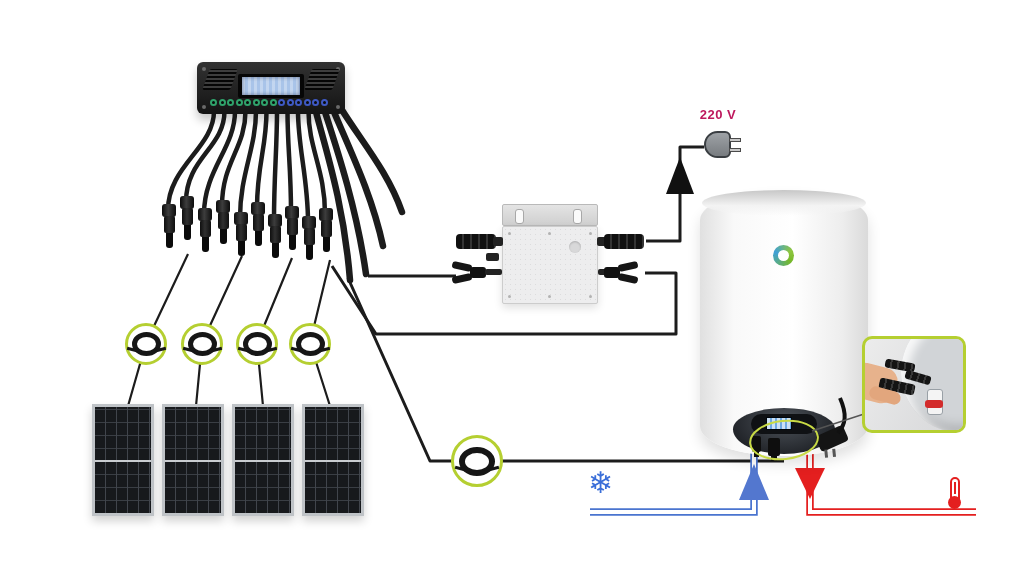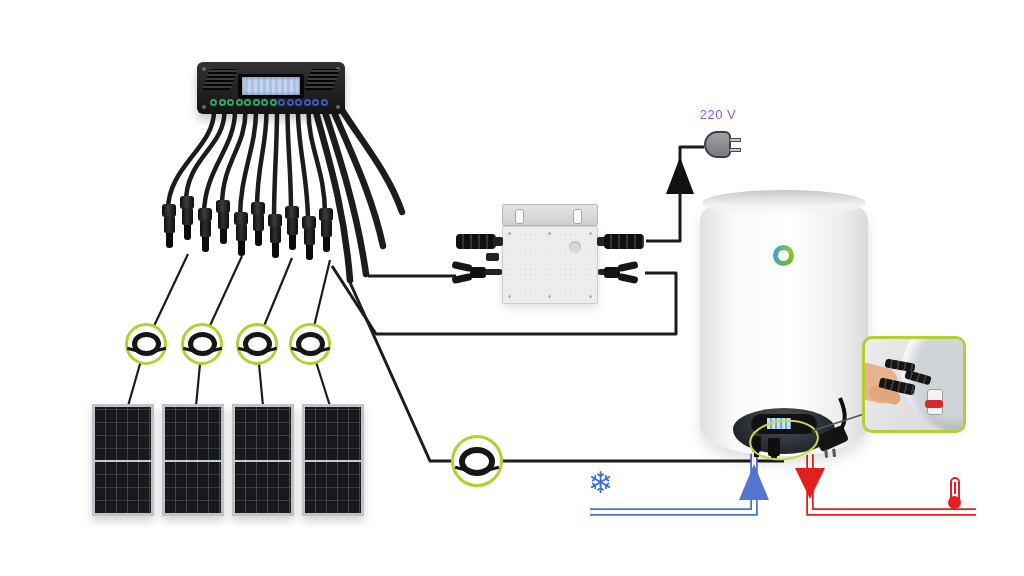--- a/index.html
+++ b/index.html
@@ -63,21 +63,21 @@
   .stub{position:absolute;z-index:2;background:#222;border-radius:2px;}
   .yjoin{position:absolute;z-index:2;background:#121212;border-radius:3px;width:16px;height:11px;}
   .yprong{position:absolute;z-index:2;background:#161616;border-radius:3px;width:20px;height:7px;}
 
   
   #plug-body{left:704px;top:131px;width:27px;height:27px;z-index:2;
     background:linear-gradient(#9ea2a6,#787c80);border:2px solid #3a3e42;box-sizing:border-box;
     border-radius:50% 22% 22% 50%;}
   .prong{position:absolute;z-index:2;width:12px;height:4px;background:#c9c9c9;border:1px solid #4a4a4a;box-sizing:border-box;}
   #voltage-label{left:692px;top:107px;width:52px;z-index:2;text-align:center;
-    font-size:13px;font-weight:400;color:#8b5cf6;letter-spacing:.5px;}
+    font-size:13px;font-weight:700;color:#be185d;letter-spacing:.5px;}
 
   
   #heater{left:700px;top:190px;width:168px;height:266px;z-index:2;
     background:linear-gradient(90deg,#e0e0e0,#f9f9f9 20%,#ffffff 55%,#ededed 85%,#dadada);
     border-radius:84px/30px;box-shadow:0 8px 14px rgba(0,0,0,.12);}
   #heater::before{content:"";position:absolute;left:2px;right:2px;top:0;height:26px;border-radius:50%;
     background:linear-gradient(#c7c7c7,#f3f3f3 60%,rgba(255,255,255,0));}
   #heater-logo{left:773px;top:245px;width:21px;height:21px;z-index:2;border-radius:50%;
     background:conic-gradient(from 130deg,#76b82a,#3fa0d8 45%,#8fc63f 80%,#76b82a);
     display:flex;align-items:center;justify-content:center;}

